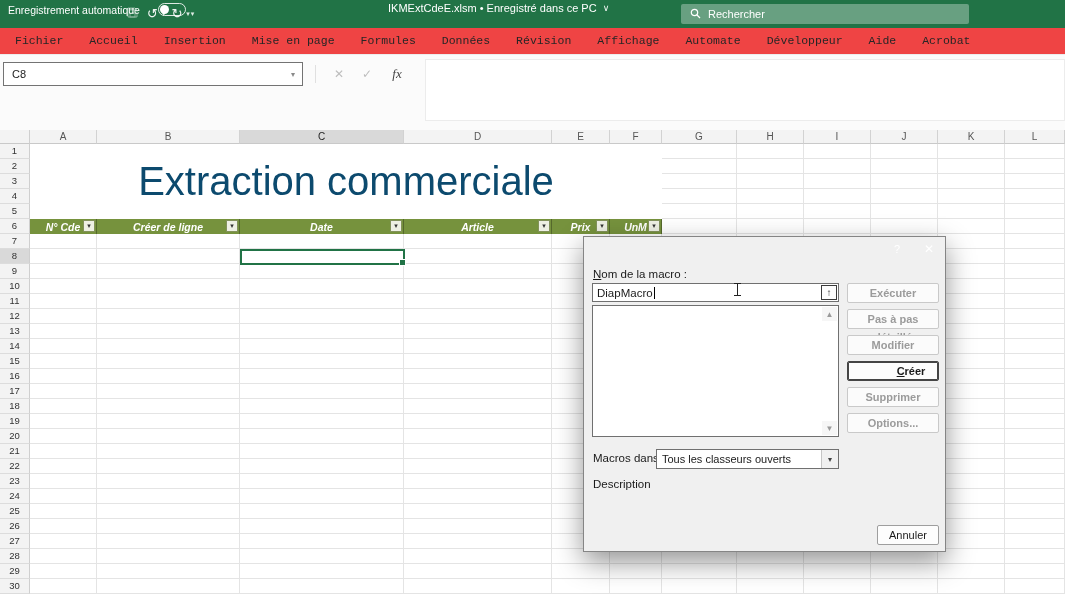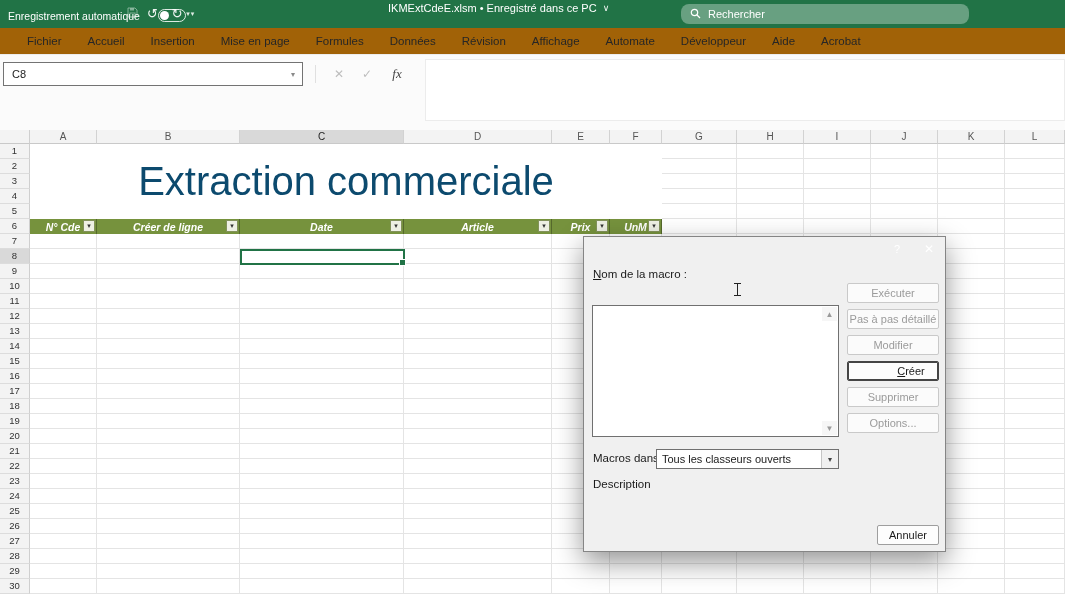--- a/index.html
+++ b/index.html
@@ -3,35 +3,35 @@
 <meta charset="utf-8">
 <style>
   * { margin:0; padding:0; box-sizing:border-box; }
   html,body { width:1065px; height:594px; overflow:hidden; background:#fff;
     font-family:"Liberation Sans","DejaVu Sans",sans-serif; }
   .app { position:relative; width:1065px; height:594px; }
 
   
   .titlebar { position:absolute; top:0; left:0; right:0; height:28px;
     background:var(--excel-green,#217346); color:#fff; }
-  .autosave { position:absolute; left:8px; top:0; height:19px; display:flex; align-items:center; gap:18px; font-size:10.5px;margin-top:6px; }
+  .autosave { position:absolute; left:8px; top:0; height:19px; display:flex; align-items:center; gap:18px; font-size:10.5px; }
   .toggle { width:28px; height:13px; border:1px solid rgba(255,255,255,.85); border-radius:7px; position:relative; }
   .knob { position:absolute; left:1px; top:1px; width:9px; height:9px; border-radius:50%; background:#fff; }
   .qat { position:absolute; left:124px; top:0; height:28px; display:flex; align-items:center; gap:3px; }
   .tbi { font-size:13px; color:rgba(255,255,255,.92); padding:0 3px; line-height:28px; }
   .tbi.dim { opacity:.55; }
   .mini { font-size:7px; color:rgba(255,255,255,.85); margin-left:-2px; }
   .tb-title { position:absolute; left:388px; top:0; height:16px; display:flex; align-items:center; gap:6px; font-size:11px; white-space:nowrap; }
   .chev { font-size:9px; opacity:.95; }
   .searchbox { position:absolute; left:681px; top:4px; width:288px; height:20px;
-    background:rgba(255,255,255,.32); border-radius:8px; display:flex; align-items:center; gap:7px; padding:0 9px; font-size:11px; color:#fff; }
-
-  
-  .tabsrow { position:absolute; top:28px; left:0; right:0; height:27px; background:#a16207;
-    border-bottom:1px solid #ededed; display:flex; align-items:center; padding-left:14px; }
+    background:rgba(255,255,255,.32); border-radius:2px; display:flex; align-items:center; gap:7px; padding:0 9px; font-size:11px; color:#fff; }
+
+  
+  .tabsrow { position:absolute; top:28px; left:0; right:0; height:27px; background:#ef4444;
+    border-bottom:1px solid #ededed; display:flex; align-items:center; padding-left:2px;font-family:Liberation Mono, monospace; }
   .rtab { font-size:11.5px; color:#262626; padding:0 13px; line-height:26px; cursor:default; }
 
   
   .fstrip { position:absolute; top:55px; left:0; right:0; height:75px; background:#fbfbfb; }
   .namebox { position:absolute; left:3px; top:7px; width:300px; height:24px; background:#fff;
     border:1px solid #737373; font-size:11px; color:#222; display:flex; align-items:center; padding-left:8px; }
   .nb-arr { position:absolute; right:7px; font-size:8px; color:#8a8a8a; }
   .fxsep { position:absolute; left:315px; top:10px; width:1px; height:18px; background:#e0e0e0; }
   .fxbtn { position:absolute; top:7px; width:26px; height:24px; display:flex; align-items:center; justify-content:center; font-size:12px; }
   .dim2 { color:#bdbdbd; }
@@ -81,21 +81,21 @@
   .caret { display:inline-block; width:1px; height:12px; background:#000; margin-left:1px; }
   .expandbtn { position:absolute; right:1px; top:1px; bottom:1px; width:16px; border:1px solid #3b3b3b;
     background:#fdfdfd; display:flex; align-items:center; justify-content:center; font-size:10px; color:#222; }
   .dlg-list { position:absolute; left:8px; top:68px; width:247px; height:132px; background:#fff; border:1px solid #707070; }
   .lscroll { position:absolute; right:1px; width:15px; height:14px; color:#9a9a9a; font-size:8px;
     display:flex; align-items:center; justify-content:center; background:#f6f6f6; }
   .lscroll.up { top:1px; } .lscroll.down { bottom:1px; }
   .dlg-buttons { position:absolute; left:263px; top:46px; width:92px; display:flex; flex-direction:column; gap:6px; }
   .dlgbtn { height:20px; background:#fdfdfd; border:1px solid #b3b3b3; border-radius:2px; font-size:11px;
     color:#1a1a1a; font-family:inherit; padding:0; cursor:default; }
-  .dlgbtn .bl { display:block; line-height:18px; }
+  .dlgbtn .bl { display:block; line-height:18px;font-weight:bold; }
   .dlgbtn.disabled { color:#9b9b9b; border-color:#c9c9c9; background:#fbfbfb; }
   .dlgbtn.default { border:1px solid #454545; box-shadow:inset 0 0 0 1px #454545;padding-left:36px; }
   .dlg-combo { position:absolute; left:72px; top:212px; width:183px; height:20px; background:#fff;
     border:1px solid #707070; display:flex; align-items:center; padding-left:5px; font-size:11px; }
   .combo-arrow { position:absolute; right:0; top:0; bottom:0; width:17px; background:#f0f0f0;
     border-left:1px solid #c5c5c5; display:flex; align-items:center; justify-content:center; font-size:8px; color:#444; }
   .cancelbtn { position:absolute; left:293px; top:288px; width:62px; height:20px; background:#fdfdfd;
     border:1px solid #9e9e9e; border-radius:2px; font-size:11px; color:#1a1a1a; font-family:inherit; cursor:default; }
 
   
@@ -266,20 +266,25 @@
   </div>
 
   <div class="dialog">
     <div class="dlg-controls">
       <span class="dlg-ctl">?</span>
       <span class="dlg-ctl" style="font-size:12px">✕</span>
     </div>
 
     <div class="dlg-label u-first" style="left:9px; top:31px;">Nom de la macro :</div>
 
+    <div class="dlg-input">
+      <span>DiapMacro</span>
+      <span class="caret"></span>
+      <span class="expandbtn">↑</span>
+    </div>
 
     <div class="dlg-list">
       <span class="lscroll up">▲</span>
       <span class="lscroll down">▼</span>
     </div>
 
     <div class="dlg-buttons">
         <button class="dlgbtn disabled">
           <span class="bl">Exécuter</span>
         </button>

